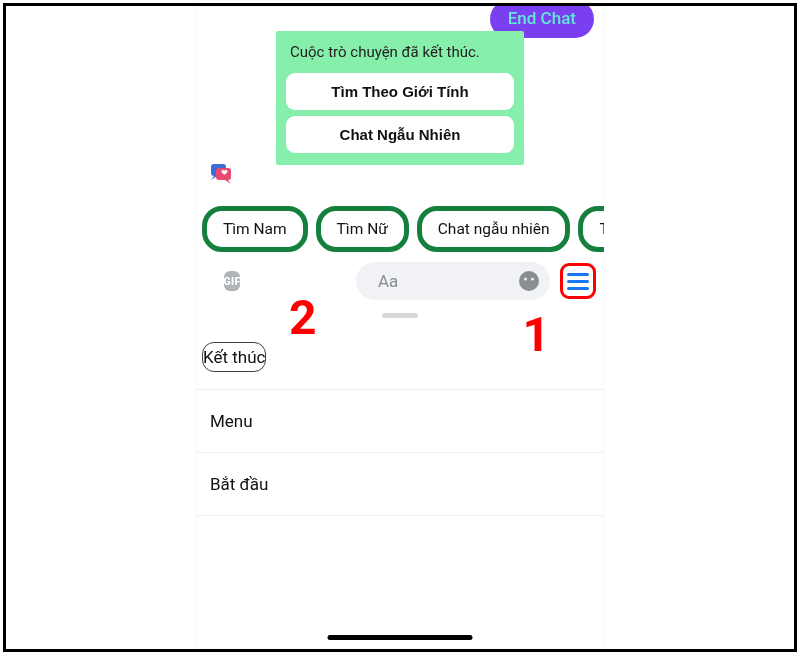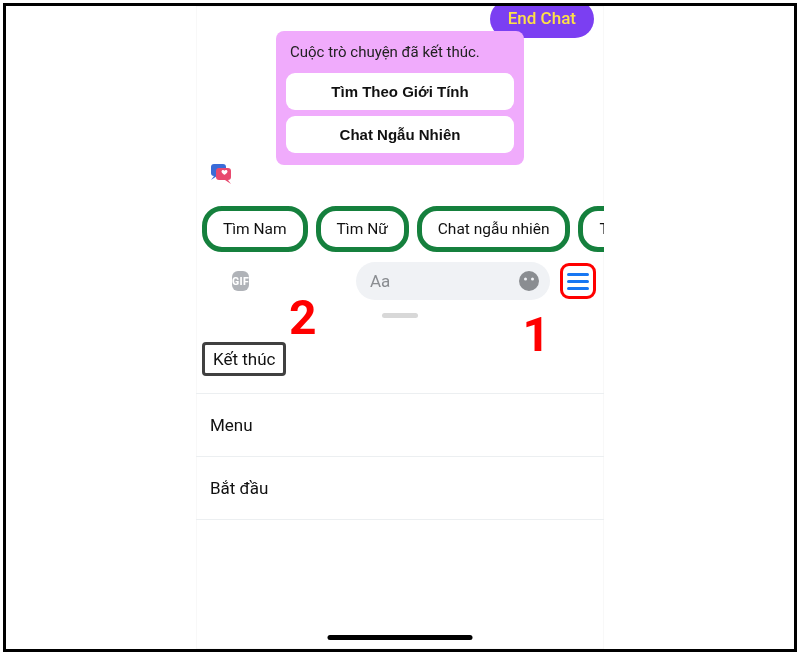--- a/index.html
+++ b/index.html
@@ -29,36 +29,36 @@
       overflow: hidden;
       box-shadow: inset 0 0 0 0.5px rgba(0,0,0,0.06);
     }
 
     
     .end-chat-pill {
       position: absolute;
       top: -6px;
       right: 10px;
       background: #7b3ff2;
-      color: #fde047;
+      color: #5eead4;
       font-size: 17px;
       padding: 8px 18px 10px;
       border-radius: 22px;
       font-weight: 500;
     }
 
     
     .sys-card {
       position: absolute;
       top: 25px;
       left: 50%;
       transform: translateX(-50%);
       width: 248px;
-      background: #f0abfc;
-      border-radius: 8px;
+      background: #86efac;
+      border-radius: 2px;
       padding: 10px 10px 12px;
     }
     .sys-card-title {
       font-size: 15px;
       color: #222;
       text-align: left;
       margin: 2px 4px 8px;
     }
     .sys-btn {
       display: block;
@@ -117,21 +117,21 @@
       display: flex;
       align-items: center;
       padding: 0 8px;
       gap: 10px;
     }
     .comp-icon {
       width: 28px;
       height: 28px;
       display: flex;
       align-items: center;
-      justify-content: flex-start;
+      justify-content: center;
       color: #9aa0a8;
       cursor: pointer;
       flex-shrink: 0;
       padding-left: 28px;
     }
     .gif-badge {
       width: 30px;
       height: 20px;
       border-radius: 6px;
       background: #b0b3b8;
@@ -149,20 +149,21 @@
       border-radius: 20px;
       height: 38px;
       display: flex;
       align-items: center;
       padding: 0 8px 0 14px;
     }
     .input-pill .ph {
       color: #8a8d91;
       font-size: 17px;
       flex: 1;
+      margin-left: 8px;
     }
     .emoji-btn {
       width: 26px; height: 26px;
       color: #8a8d91;
       display:flex; align-items:center; justify-content:center;
       cursor: pointer;
     }
     .menu-box {
       width: 36px;
       height: 36px;
@@ -225,23 +226,23 @@
     .menu-item {
       padding: 21px 14px;
       border-bottom: 1px solid #eceff1;
       font-size: 17px;
       color: #111;
       cursor: pointer;
       display: flex;
     }
     .menu-item.first { padding-top: 12px; }
     .kt-box {
-      border: 3px solid #404040;
-      border-radius: 4px;
-      padding: 4px 8px;
+      border: 1px solid #404040;
+      border-radius: 12px;
+      padding: 4px 0;
       margin: -4px -8px;
       display: inline-block;
     }
 
     .home-indicator {
       position: absolute;
       bottom: 9px;
       left: 50%;
       transform: translateX(-50%);
       width: 145px;

